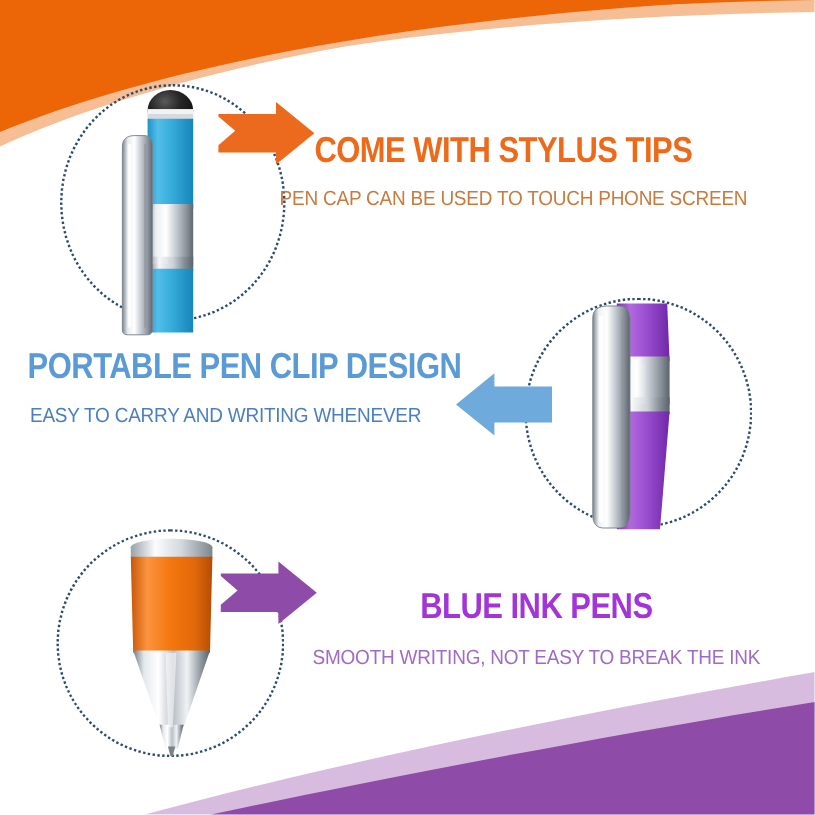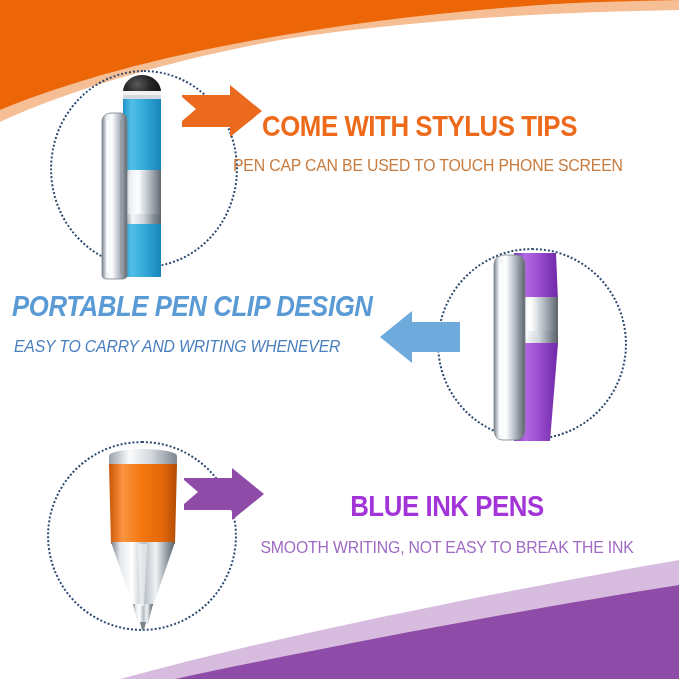--- a/index.html
+++ b/index.html
@@ -201,21 +201,21 @@
       <path d="M24,14 C24,7 29,4 36,4 L46,4 C52,4 55,8 55,15 L55,176 C55,184 52,189 46,189 L33,189 C27,189 24,185 24,178 Z" fill="url(#metalClip2)" stroke="#79818a" stroke-width="0.8"></path>
       <path d="M31,12 L31,184" stroke="#ffffff" stroke-width="3.4" opacity="0.9"></path>
       <path d="M49,14 L49,182" stroke="#8a929b" stroke-width="1.6" opacity="0.7"></path>
       <path d="M55,52 L68,52 L68,86 L55,86 Z" fill="#ffffff" opacity="0.14"></path>
     </svg>
 
     <svg class="arrow" style="left:378px; top:74px;" width="84" height="56" viewBox="0 0 84 56">
       <path d="M2,28 L34,2 L34,13 L82,13 L82,43 L34,43 L34,54 Z" fill="#6FAADC"></path>
     </svg>
 
-    <div class="feature-text" style="left:12px; top:55px;font-style:italic;">
+    <div class="feature-text" style="left:23px; top:55px;">
       <p class="headline left-origin" style="color:#5B9BD5;">PORTABLE PEN CLIP DESIGN</p>
       <p class="subline left-origin" style="color:#4A7FBF; margin-top:15px; margin-left:2px;">EASY TO CARRY AND WRITING WHENEVER</p>
     </div>
   </div>
 
   <div class="feature" style="left:0px; top:428px; width:622px; height:210px;">
 
     <div class="dotted-circle" style="left:47px; top:13px; width:190px; height:190px;"></div>
 
     <svg class="pen-art" style="left:95px; top:18px;" width="96" height="186" viewBox="0 0 96 186">

